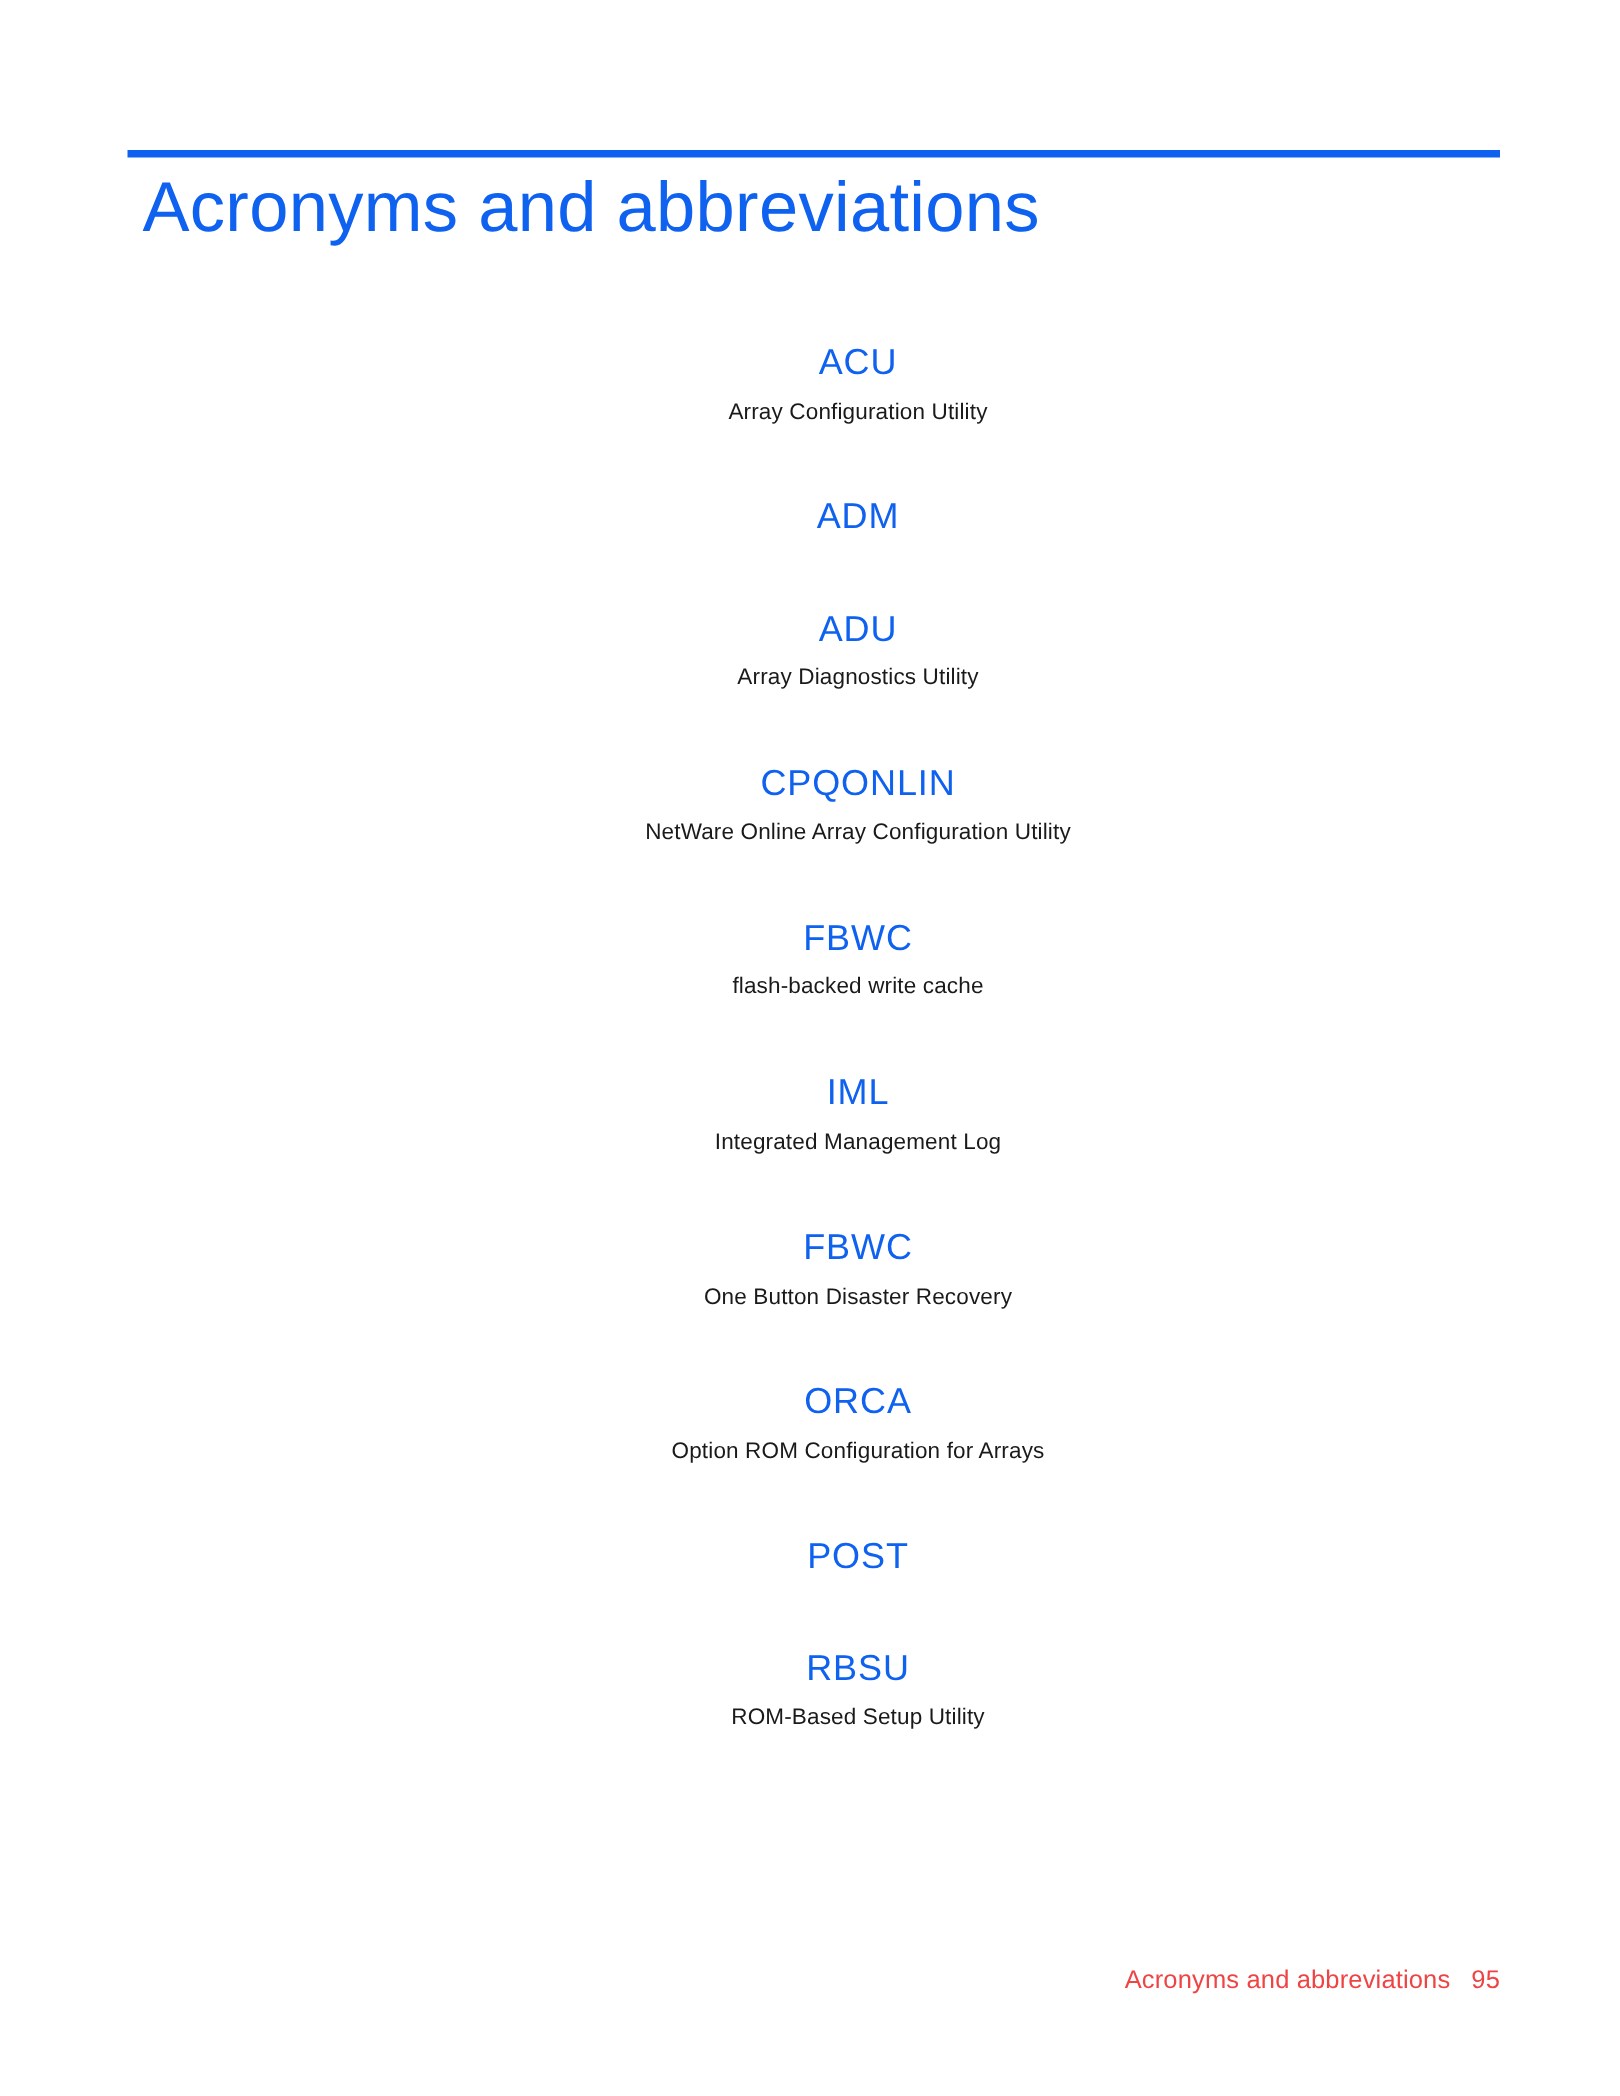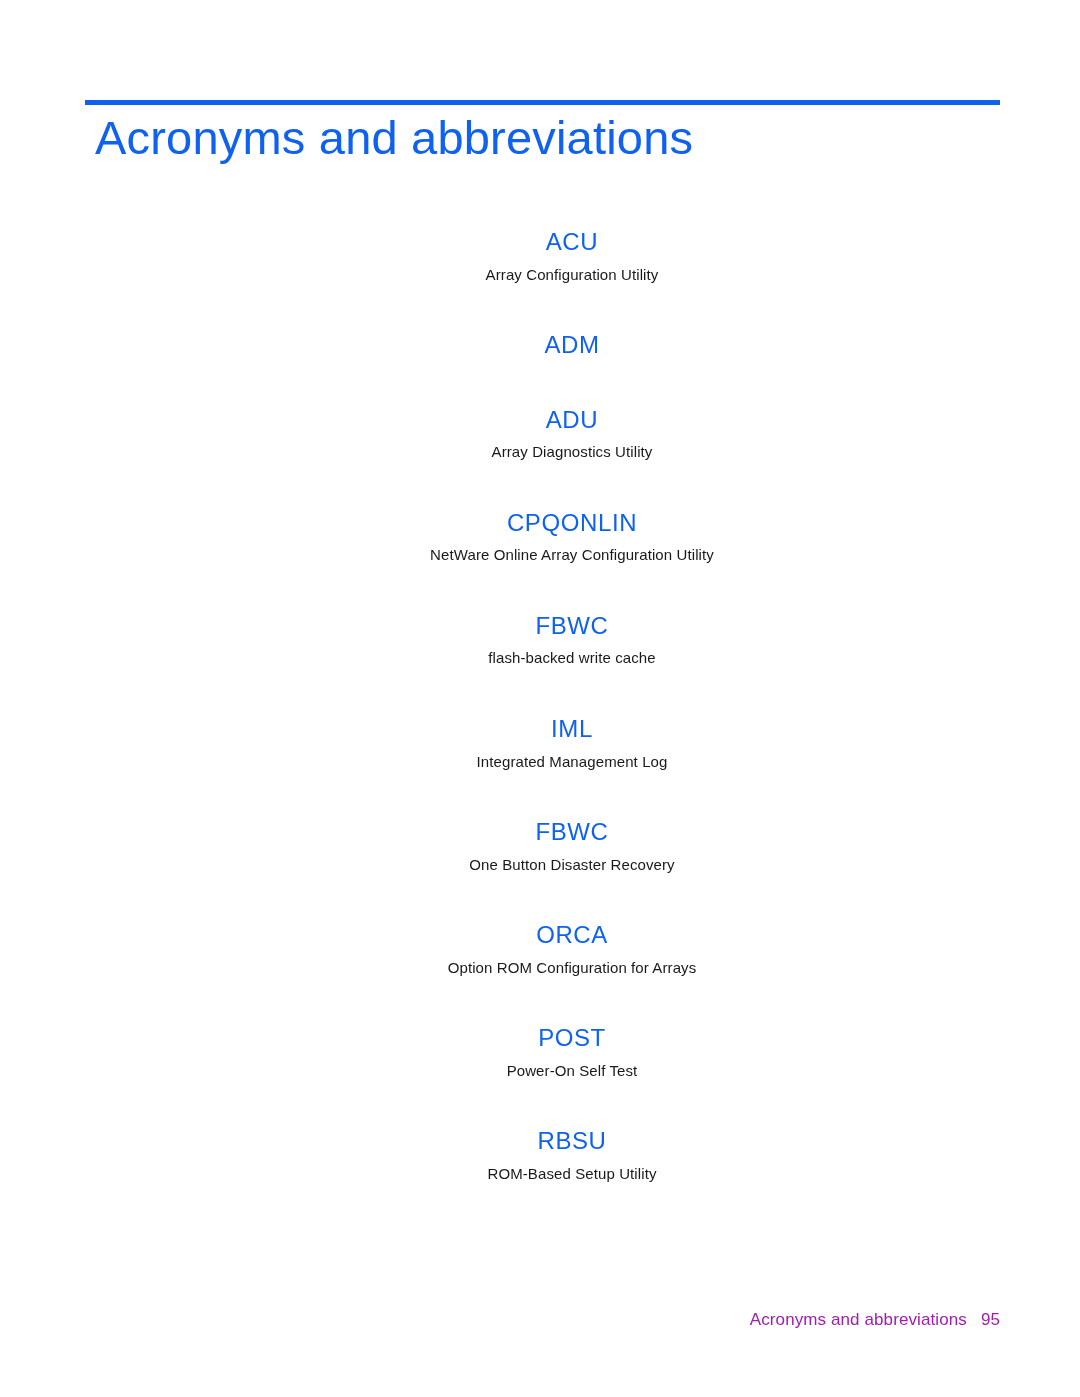--- a/index.html
+++ b/index.html
@@ -88,21 +88,21 @@
 
   
   .footer {
     position: absolute;
     left: 85px;
     top: 1310px;
     width: 915px;
     text-align: right;
     font-family: "Liberation Sans", "DejaVu Sans", sans-serif;
     font-size: 17px;
-    color: #a21caf;
+    color: #ef4444;
     letter-spacing: 0.1px;
     white-space: nowrap;
   }
   .footer-chapter { }
   .footer-page {
     display: inline-block;
     margin-left: 14px;
   }
 </style>
 </head>
@@ -142,21 +142,20 @@
       <div class="glossary-entry">
         <p class="term">FBWC</p>
         <p class="definition">One Button Disaster Recovery</p>
       </div>
       <div class="glossary-entry">
         <p class="term">ORCA</p>
         <p class="definition">Option ROM Configuration for Arrays</p>
       </div>
       <div class="glossary-entry">
         <p class="term">POST</p>
-        <p class="definition">Power-On Self Test</p>
       </div>
       <div class="glossary-entry">
         <p class="term">RBSU</p>
         <p class="definition">ROM-Based Setup Utility</p>
       </div>
     </div>
 
   <div class="footer">
     <span class="footer-chapter">Acronyms and abbreviations</span><span class="footer-page">95</span>
   </div>

